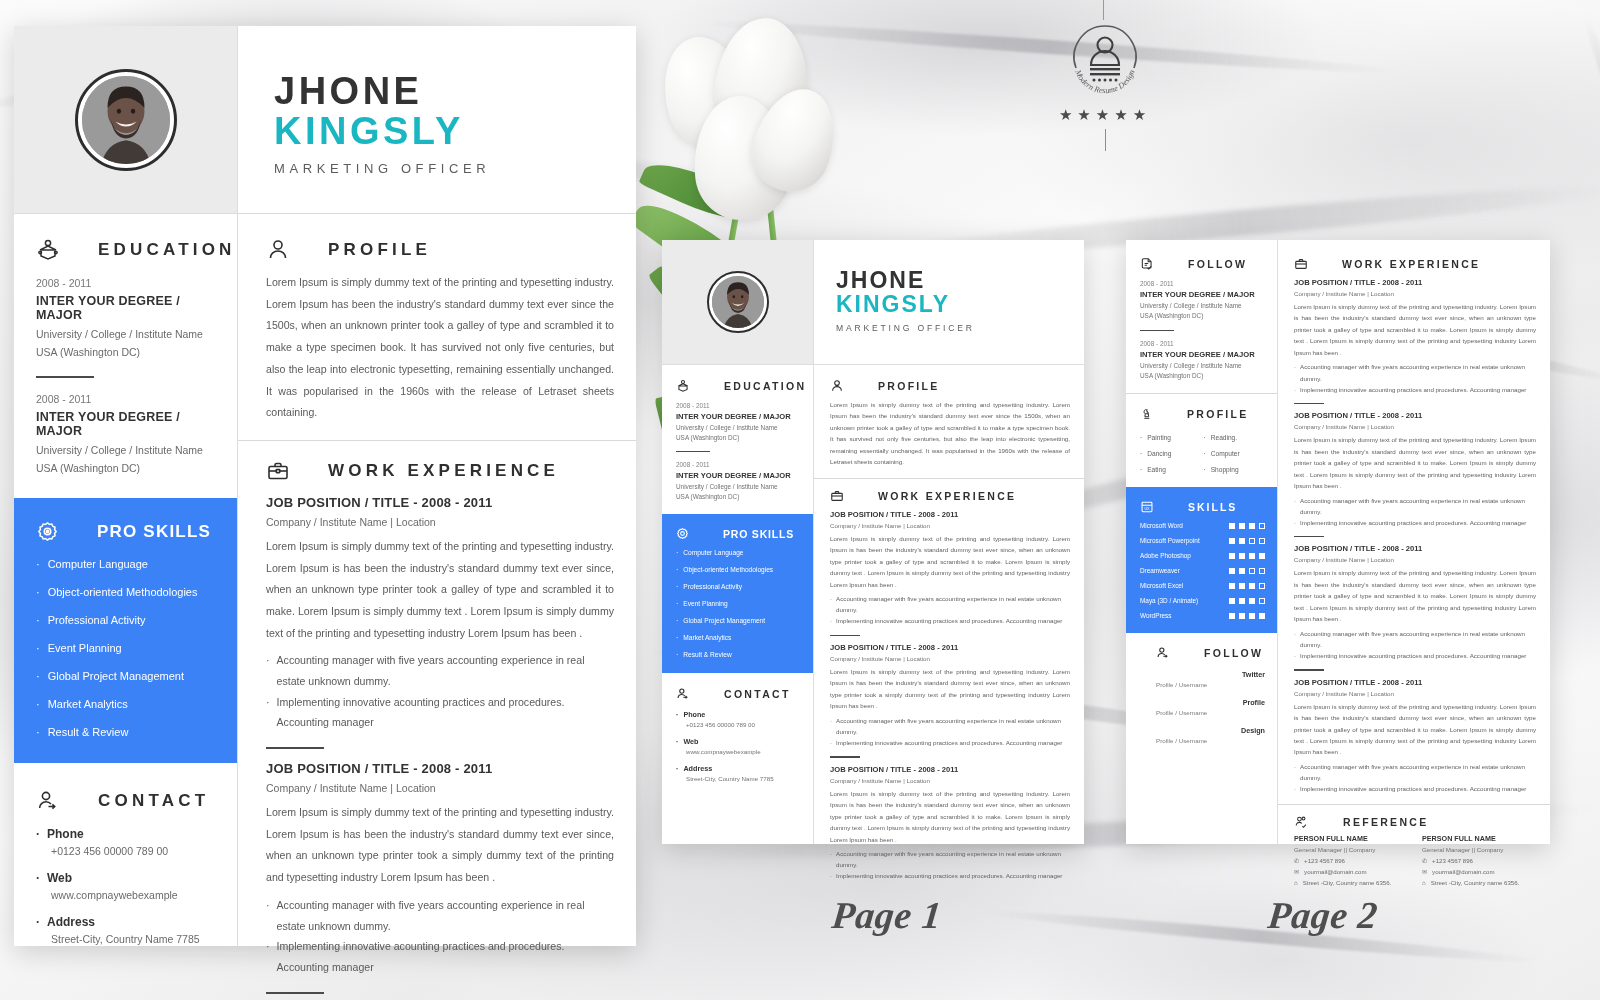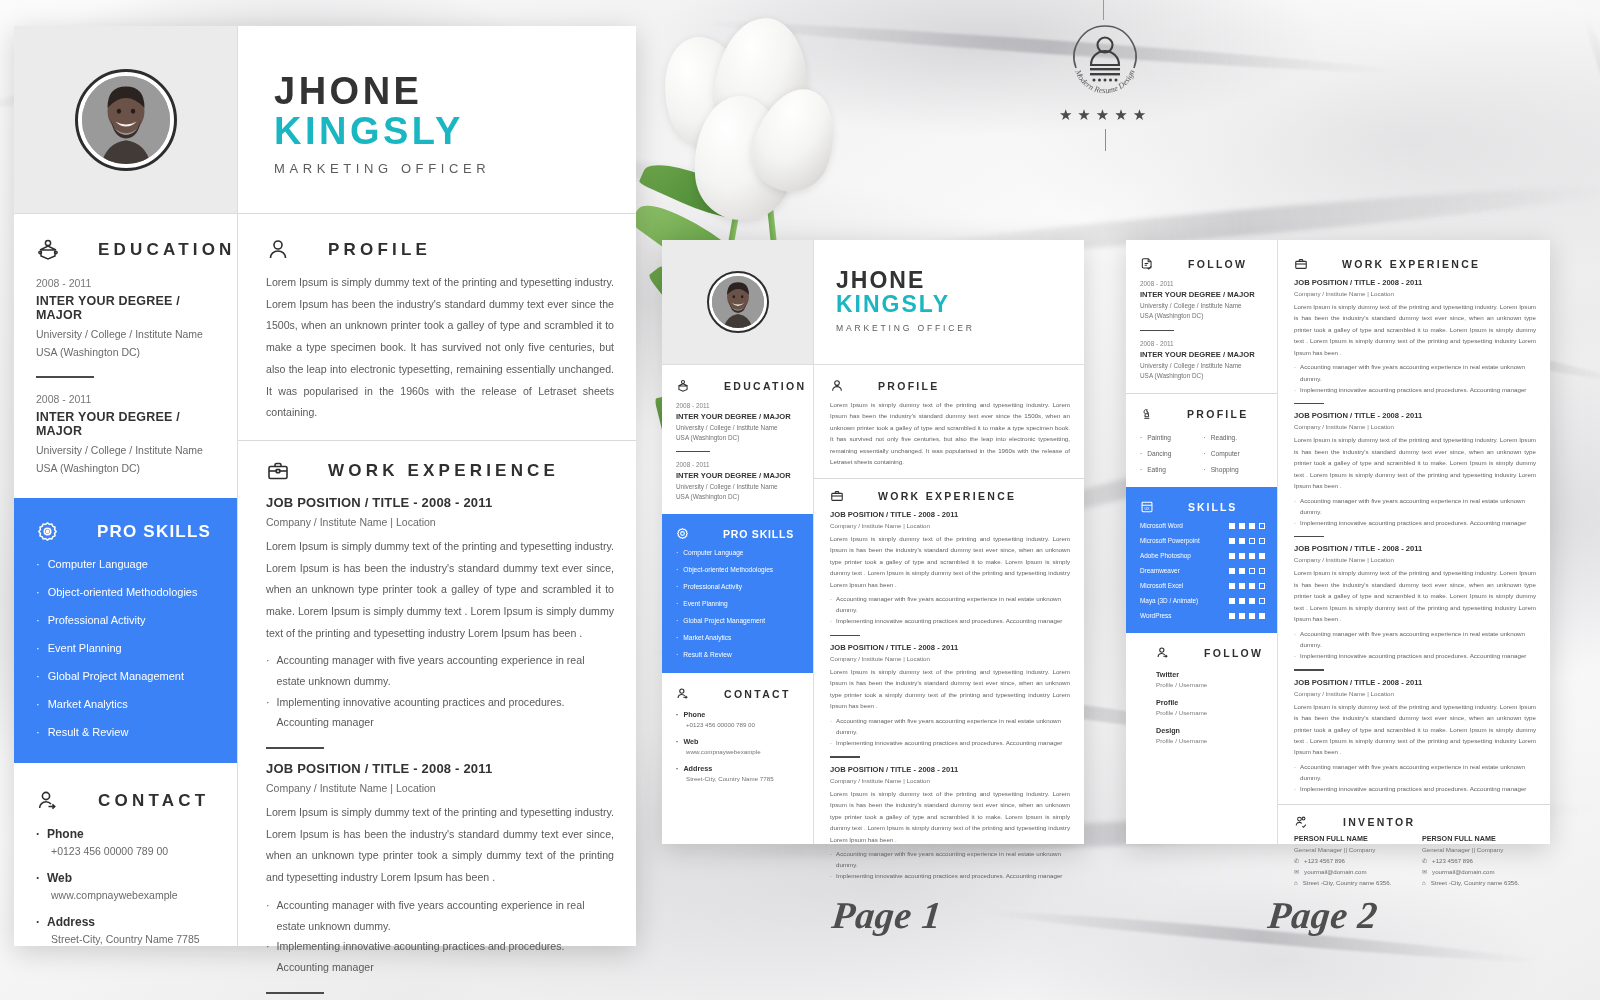--- a/index.html
+++ b/index.html
@@ -169,21 +169,21 @@
   .t-bullet { display:flex; gap:4px; font-size:6.2px; color:#5f5f5f; line-height:1.8; }
 
   
   .hob-grid { display:flex; flex-wrap: wrap; margin-top: 4px; }
   .hob-item { width: 50%; display:flex; gap:5px; font-size:6.6px; color:#5f5f5f; margin-top: 9px; }
   .sk-row { display:flex; align-items:center; margin-top: 8px; }
   .sk-name { font-size: 6.4px; color:#fff; flex: 1; }
   .sk-boxes { display:flex; gap:4px; }
   .sk-box { width:6px; height:6px; border:1px solid #fff; }
   .sk-box.on { background:#fff; }
-  .fol-k { font-size: 7.2px; font-weight:bold; color:#333; margin-top: 10px; }
+  .fol-k { font-size: 7.2px; font-weight:bold; color:#333; margin-top: 10px; text-align: right; }
   .fol-v { font-size: 6.2px; color:#7b7b7b; margin-top:2px; }
   .ref-cols { display:flex; gap: 14px; margin-top: 5px; }
   .ref-col { flex:1; }
   .ref-name { font-size: 7.2px; font-weight:bold; color:#333; }
   .ref-role { font-size: 6.2px; color:#727272; margin-top:3px; }
   .ref-li { display:flex; gap:5px; font-size:6.1px; color:#6a6a6a; margin-top:4px; align-items:center; }
 </style>
 </head>
 <body>
 
@@ -884,21 +884,21 @@
     <div style="padding-top:10px;">
       <div class="sec-head">
         <span class="ico">
           <svg width="15" height="14" viewBox="0 0 24 24" fill="none" stroke="#2f2f2f" stroke-width="1.8">
             <circle cx="8.5" cy="7" r="3.2"></circle>
               <circle cx="15.5" cy="6" r="2.4"></circle>
             <path d="M3 18c0-3.2 2.5-5.4 5.5-5.4 1.6 0 3 .6 4 1.6"></path>
             <path d="M13.5 19l2 2 4-4.4"></path>
           </svg>
         </span>
-        <span class="sec-title t-sec-title" style="margin-left:6px;">INVENTOR</span>
+        <span class="sec-title t-sec-title" style="margin-left:6px;">REFERENCE</span>
       </div>
       <div class="ref-cols">
         <div class="ref-col">
           <div class="ref-name">PERSON FULL NAME</div>
           <div class="ref-role">General Manager  ||  Company</div>
           <div class="ref-li">
               <span>✆</span>
               <span>+123 4567 896</span>
             </div>
           <div class="ref-li">

